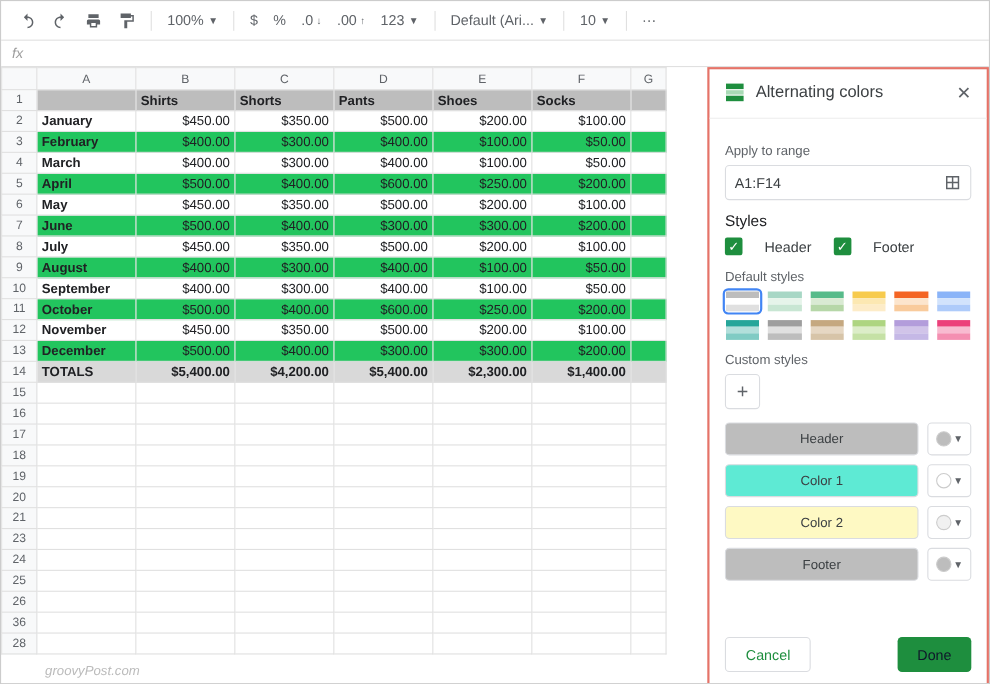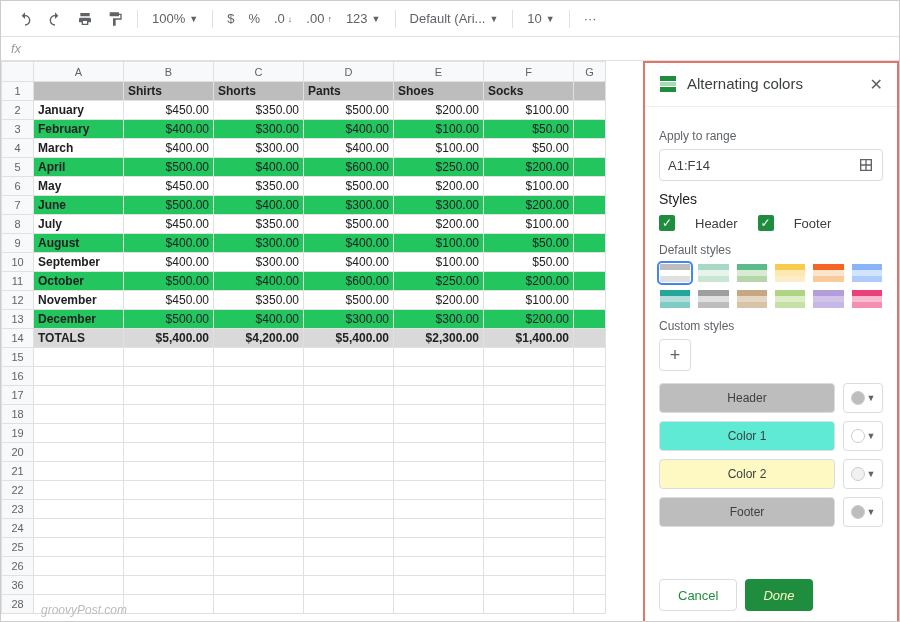--- a/index.html
+++ b/index.html
@@ -49,24 +49,24 @@
   .chklbl { font-size:13px; }
   .swatch-grid { display:grid; grid-template-columns:repeat(6,1fr); gap:6px; margin-bottom:8px;}
   .swatch { height:20px; border-radius:3px; cursor:pointer; display:flex; flex-direction:column; border:1px solid transparent;}
   .swatch.sel { outline:2px solid #4285f4; }
   .sw-top{flex:1;} .sw-mid{flex:1;} .sw-bot{flex:1;}
   .add-btn { width:32px; height:32px; border:1px solid #dadce0; border-radius:4px; display:flex; align-items:center; justify-content:center; font-size:18px; color:#5f6368; cursor:pointer; margin-bottom:12px;}
   .style-row { display:flex; gap:8px; margin-bottom:8px; }
   .style-block { flex:1; height:30px; border:1px solid #dadce0; border-radius:4px; display:flex; align-items:center; justify-content:center; font-size:12px; }
   .color-pick { width:40px; border:1px solid #dadce0; border-radius:4px; display:flex; align-items:center; justify-content:center; gap:2px; cursor:pointer;}
   .color-dot { width:14px; height:14px; border-radius:50%; border:1px solid #ccc;}
-  .panel-footer { display:flex; justify-content:flex-start; gap:8px; padding:10px 14px; }
+  .panel-footer { display:flex; justify-content:space-between; gap:8px; padding:10px 14px; }
   .btn { height:32px; border-radius:4px; padding:0 18px; font-size:13px; cursor:pointer; display:flex; align-items:center; }
   .btn-cancel { border:1px solid #dadce0; color:#1e8e3e; background:#fff;}
-  .btn-done { background:#1e8e3e; color:#fef9c3; border:none;font-style:italic;}
+  .btn-done { background:#1e8e3e; color:#0f172a; border:none;}
 </style>
 </head>
 <body>
 
 <div class="toolbar">
   <div class="tb-btn">
       <svg viewBox="0 0 24 24">
         <path d="M12 5V2L7 7l5 5V8c3 0 6 2 6 6s-3 6-6 6v2c4 0 8-3 8-8s-4-8-8-8z"></path>
       </svg>
     </div>
@@ -333,30 +333,20 @@
             <td class="cell col-A"></td>
             <td class="cell col-B"></td>
             <td class="cell col-C"></td>
             <td class="cell col-D"></td>
             <td class="cell col-E"></td>
             <td class="cell col-F"></td>
             <td class="cell col-G"></td>
           </tr>
           <tr>
             <td class="rownum">21</td>
-            <td class="cell col-A"></td>
-            <td class="cell col-B"></td>
-            <td class="cell col-C"></td>
-            <td class="cell col-D"></td>
-            <td class="cell col-E"></td>
-            <td class="cell col-F"></td>
-            <td class="cell col-G"></td>
-          </tr>
-          <tr>
-            <td class="rownum">22</td>
             <td class="cell col-A"></td>
             <td class="cell col-B"></td>
             <td class="cell col-C"></td>
             <td class="cell col-D"></td>
             <td class="cell col-E"></td>
             <td class="cell col-F"></td>
             <td class="cell col-G"></td>
           </tr>
           <tr>
             <td class="rownum">23</td>

